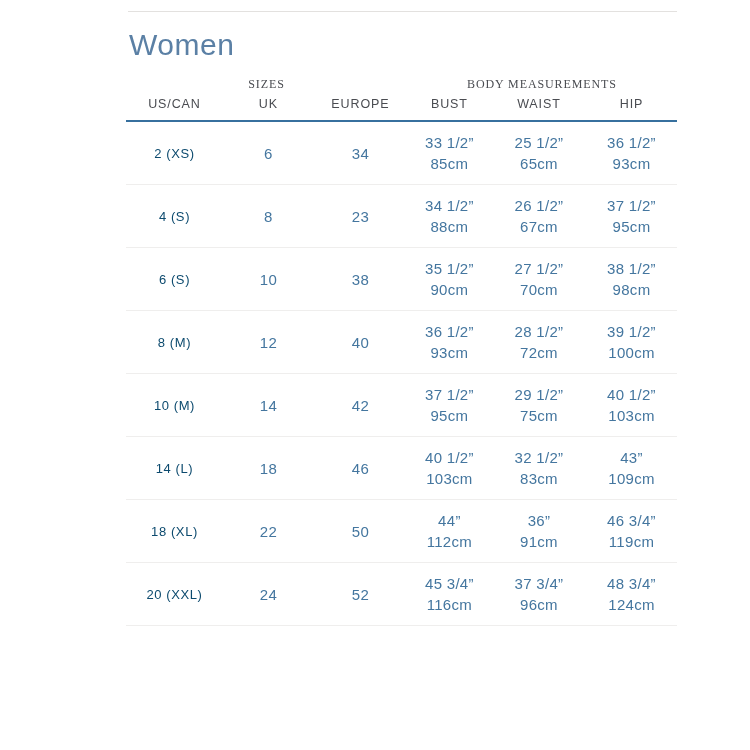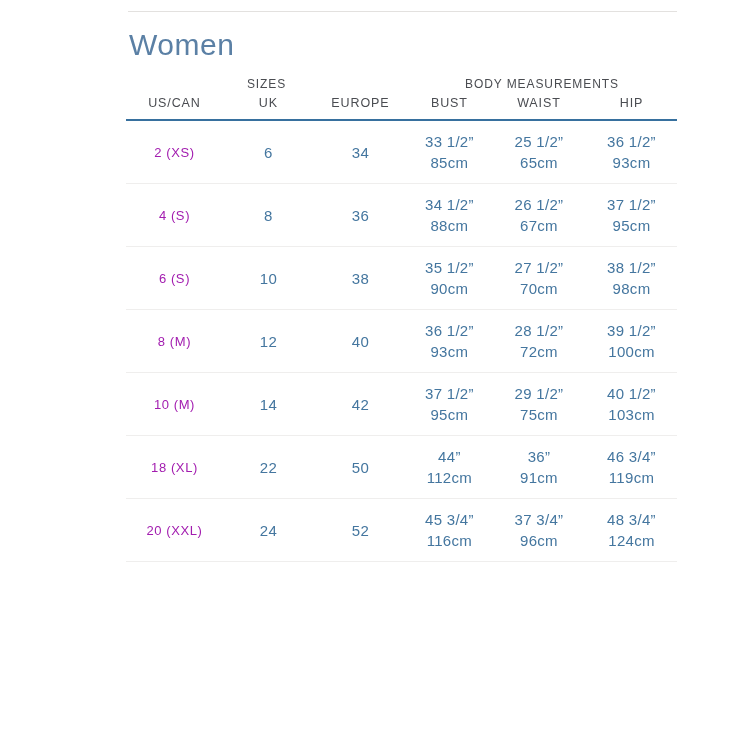--- a/index.html
+++ b/index.html
@@ -47,36 +47,37 @@
     font-weight: 400;
     text-align: center;
     color: #4a4c51;
     font-size: 12px;
     letter-spacing: 0.9px;
     padding: 0;
   }
   tr.group-row th {
     padding-top: 9px;
     padding-bottom: 5px;
+    font-family: Liberation Serif, serif;
   }
   tr.col-row th {
     font-size: 12.5px;
     padding-bottom: 9px;
     border-bottom: 2px solid #37709e;
     text-align: center;
   }
   tbody td {
     height: 62px;
     text-align: center;
     vertical-align: middle;
     border-bottom: 1px solid #efeeed;
     padding: 0;
   }
   td.gray {
-    color: #a21caf;
+    color: #0c4a6e;
     font-size: 13px;
     letter-spacing: 0.6px;
   }
   td.blue {
     color: #44769f;
     font-size: 15px;
     font-weight: 500;
     letter-spacing: 0.3px;
   }
   td.blue .line {
@@ -130,21 +131,21 @@
           </td>
         <td class="blue">
             <div class="line">36 1/2”</div>
             <div class="line">93cm</div>
           </td>
       </tr>
 
       <tr>
         <td class="gray">4 (S)</td>
         <td class="blue">8</td>
-        <td class="blue">36</td>
+        <td class="blue">23</td>
         <td class="blue">
             <div class="line">34 1/2”</div>
             <div class="line">88cm</div>
           </td>
         <td class="blue">
             <div class="line">26 1/2”</div>
             <div class="line">67cm</div>
           </td>
         <td class="blue">
             <div class="line">37 1/2”</div>
@@ -200,20 +201,37 @@
             <div class="line">29 1/2”</div>
             <div class="line">75cm</div>
           </td>
         <td class="blue">
             <div class="line">40 1/2”</div>
             <div class="line">103cm</div>
           </td>
       </tr>
 
 
+      <tr>
+        <td class="gray">14 (L)</td>
+        <td class="blue">18</td>
+        <td class="blue">46</td>
+        <td class="blue">
+            <div class="line">40 1/2”</div>
+            <div class="line">103cm</div>
+          </td>
+        <td class="blue">
+            <div class="line">32 1/2”</div>
+            <div class="line">83cm</div>
+          </td>
+        <td class="blue">
+            <div class="line">43”</div>
+            <div class="line">109cm</div>
+          </td>
+      </tr>
 
 
       <tr>
         <td class="gray">18 (XL)</td>
         <td class="blue">22</td>
         <td class="blue">50</td>
         <td class="blue">
             <div class="line">44”</div>
             <div class="line">112cm</div>
           </td>

